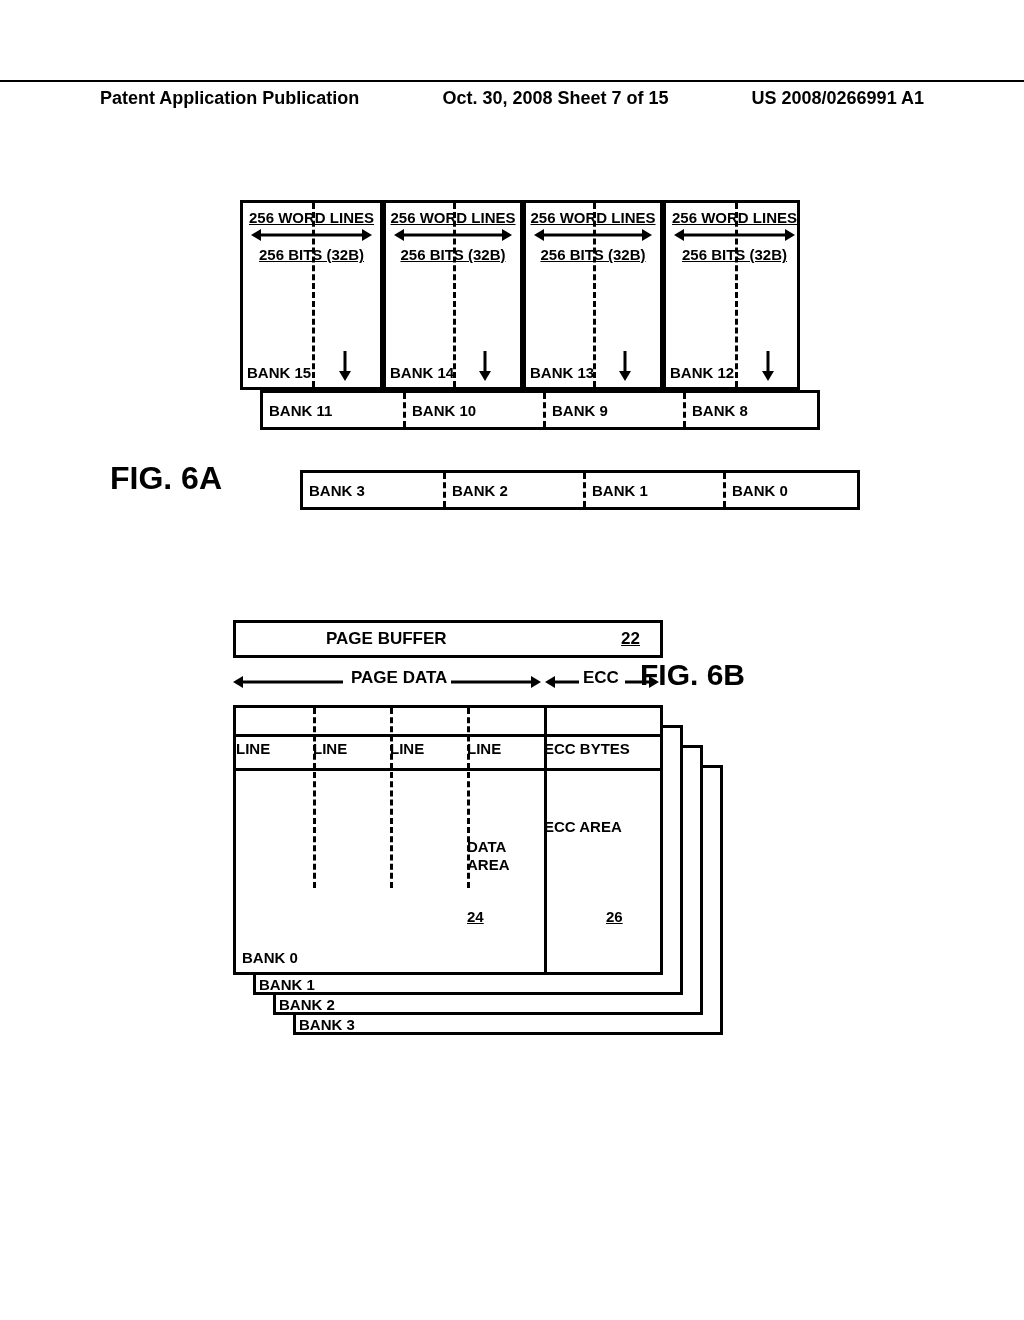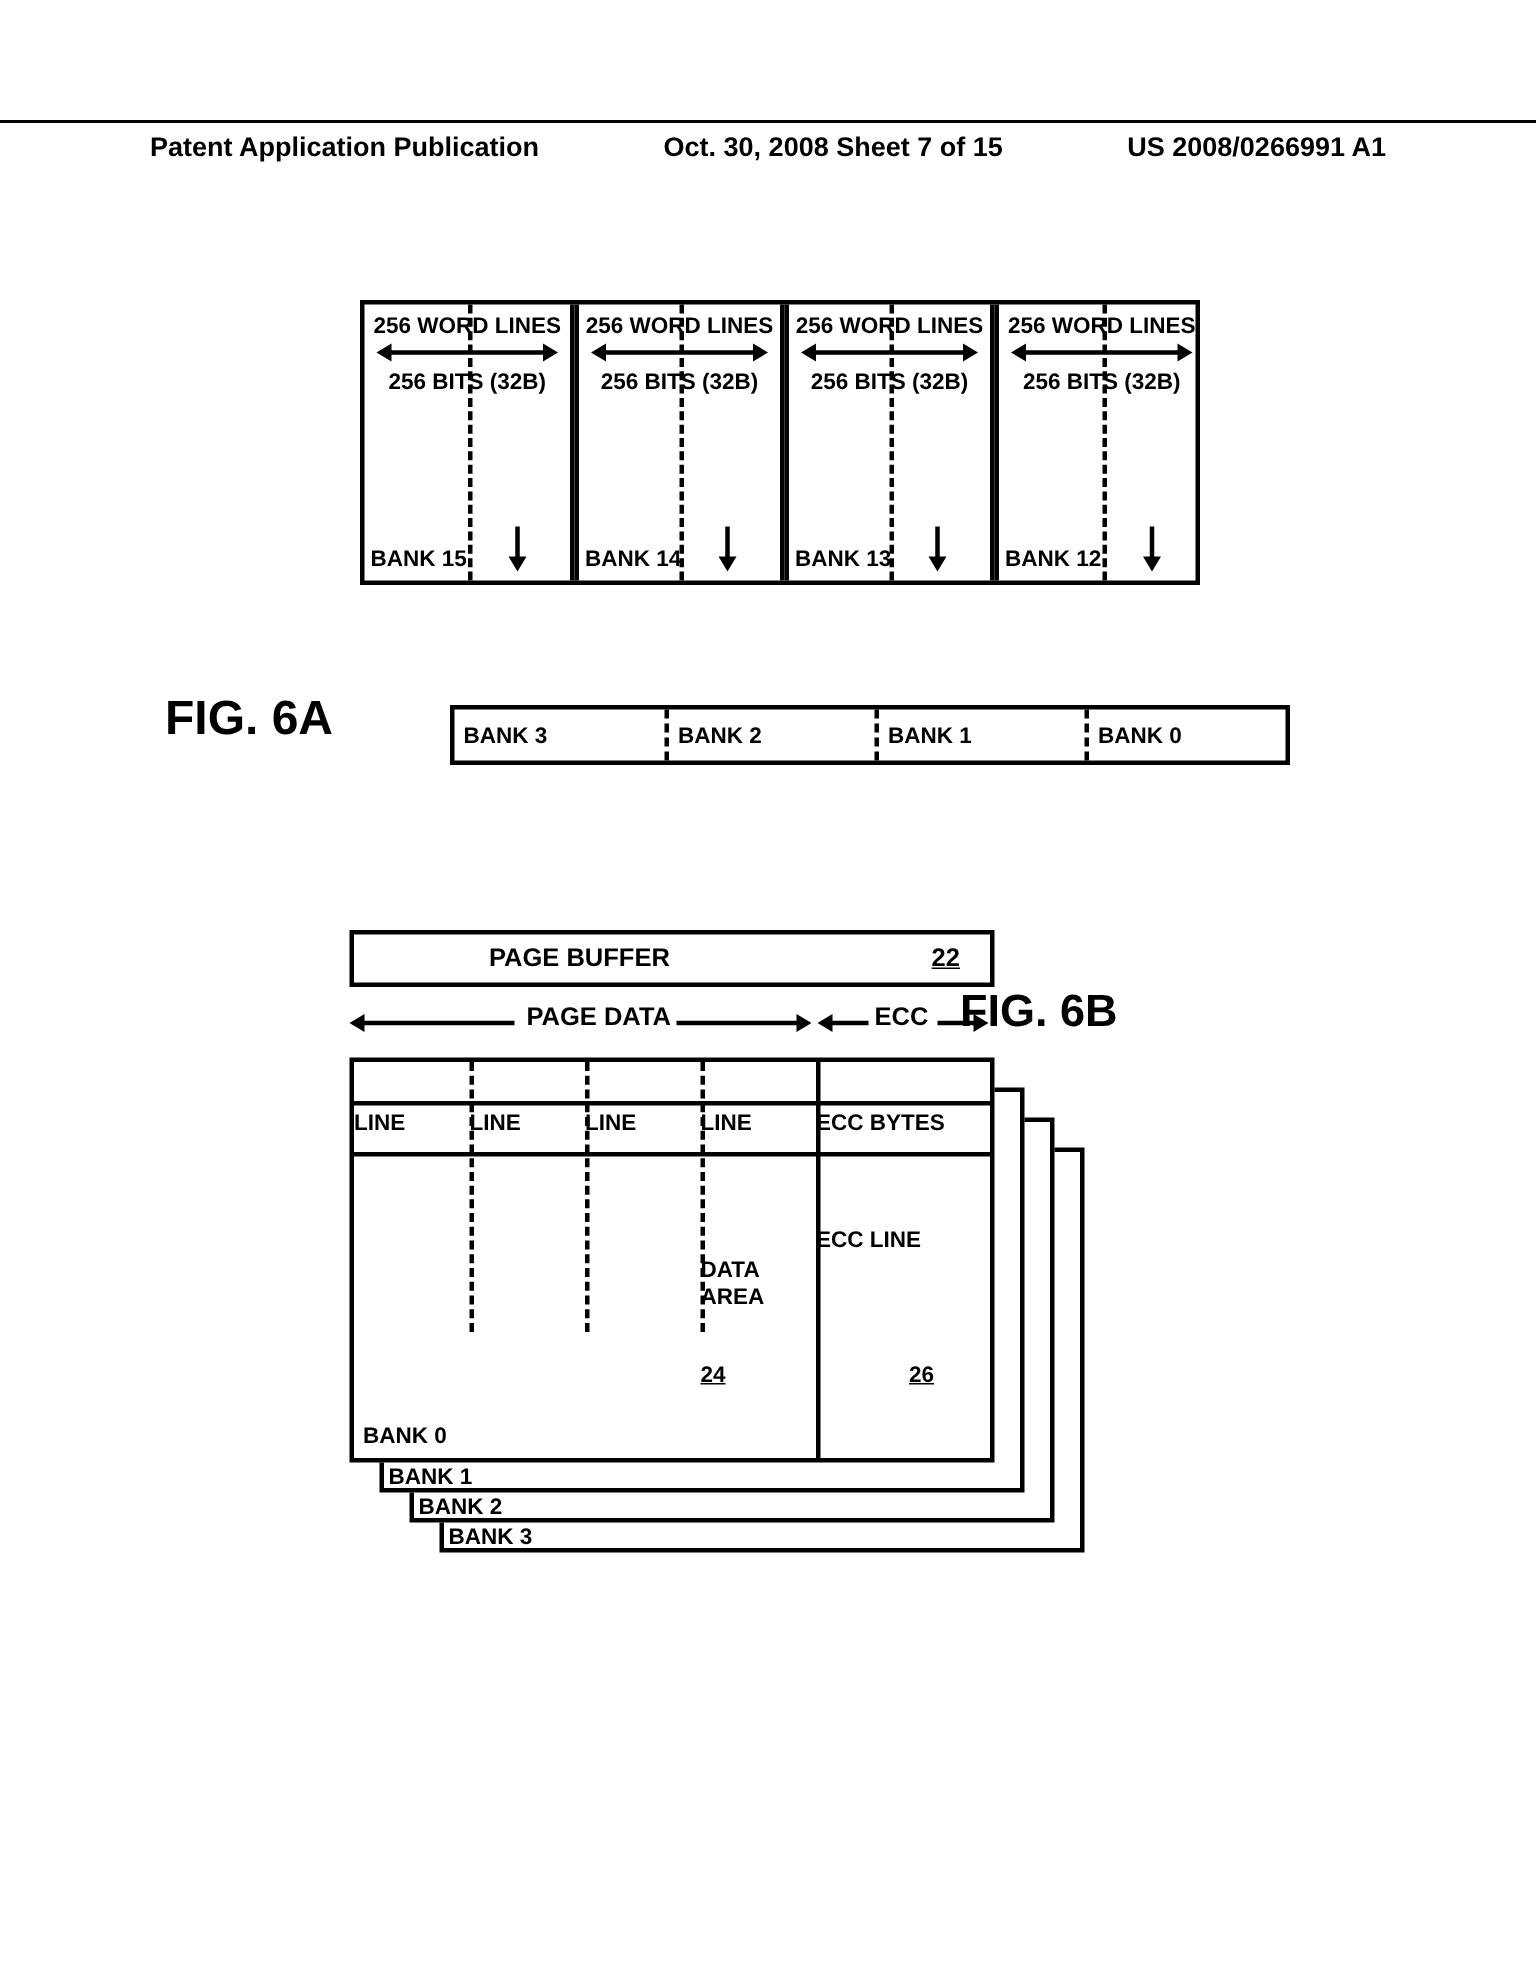--- a/index.html
+++ b/index.html
@@ -46,20 +46,21 @@
     height: 190px;
   }
   .bank-col {
     position: absolute;
     top: 0;
     width: 140px;
     height: 100%;
     border-left: 3px solid #000;
     border-right: 3px solid #000;
     text-align: center;
+    text-decoration: underline;
   }
   .bank-col.first { border-left: none; }
   .bank-col.last  { border-right: none; }
   .bank-col .dash {
     position: absolute;
     top: 0;
     bottom: 0;
     left: 50%;
     border-left: 3px dashed #000;
   }
@@ -270,20 +271,34 @@
         </div>
       <div class="bits">256 BITS (32B)</div>
       <div class="bankname-top">BANK 12</div>
       <div class="varrow">
           <div class="varrow-line"></div>
           <div class="varrow-head"></div>
         </div>
     </div>
   </div>
 
+  <div class="lower-layer" style="left:20px;top:190px;width:560px;">
+    <div class="lower-cell first" style="left:0;">
+        <span>BANK 11</span>
+      </div>
+    <div class="lower-cell" style="left:140px;">
+        <span>BANK 10</span>
+      </div>
+    <div class="lower-cell" style="left:280px;">
+        <span>BANK 9</span>
+      </div>
+    <div class="lower-cell" style="left:420px;">
+        <span>BANK 8</span>
+      </div>
+  </div>
   <div class="lower-layer" style="left:60px;top:270px;width:560px;">
     <div class="lower-cell first" style="left:0;">
         <span>BANK 3</span>
       </div>
     <div class="lower-cell" style="left:140px;">
         <span>BANK 2</span>
       </div>
     <div class="lower-cell" style="left:280px;">
         <span>BANK 1</span>
       </div>
@@ -334,21 +349,21 @@
 
     <div class="txt" style="left:0;top:32px;width:77px;">LINE</div>
     <div class="txt" style="left:77px;top:32px;width:77px;">LINE</div>
     <div class="txt" style="left:154px;top:32px;width:77px;">LINE</div>
     <div class="txt" style="left:231px;top:32px;width:77px;">LINE</div>
     <div class="txt" style="left:308px;top:32px;width:122px;">ECC BYTES</div>
 
     <div class="txt" style="left:231px;top:130px;width:77px;line-height:1.2;">DATA AREA</div>
     <div class="txt ul" style="left:231px;top:200px;width:77px;">24</div>
 
-    <div class="txt" style="left:308px;top:110px;width:122px;line-height:1.2;">ECC LINE</div>
+    <div class="txt" style="left:308px;top:110px;width:122px;line-height:1.2;">ECC AREA</div>
     <div class="txt ul" style="left:370px;top:200px;width:50px;">26</div>
 
     <div class="bank6b-label" style="left:6px;bottom:6px;">BANK 0</div>
   </div>
   <div class="bank6b-label" style="left:26px;top:356px;">BANK 1</div>
   <div class="bank6b-label" style="left:46px;top:376px;">BANK 2</div>
   <div class="bank6b-label" style="left:66px;top:396px;">BANK 3</div>
 </div>
 <div class="fig6b-label">FIG. 6B</div>
 

